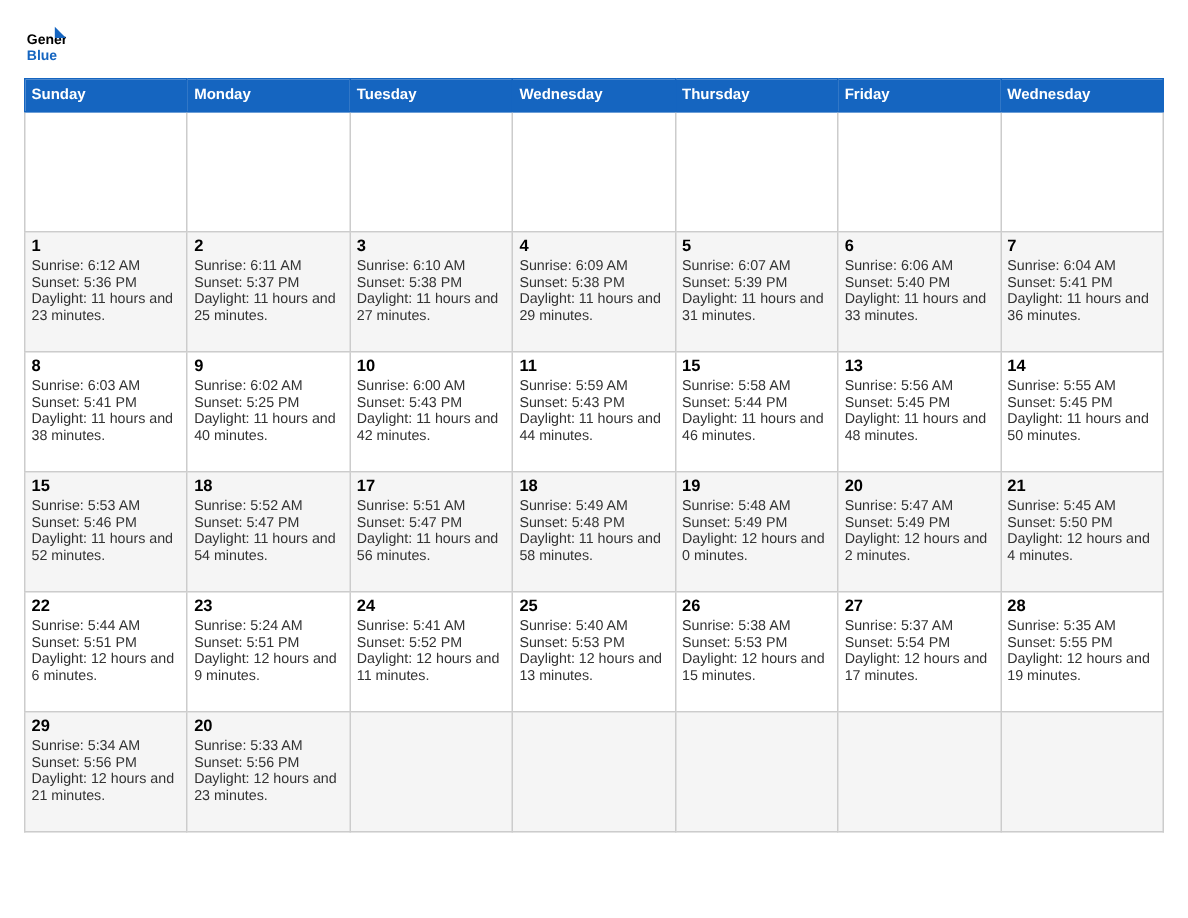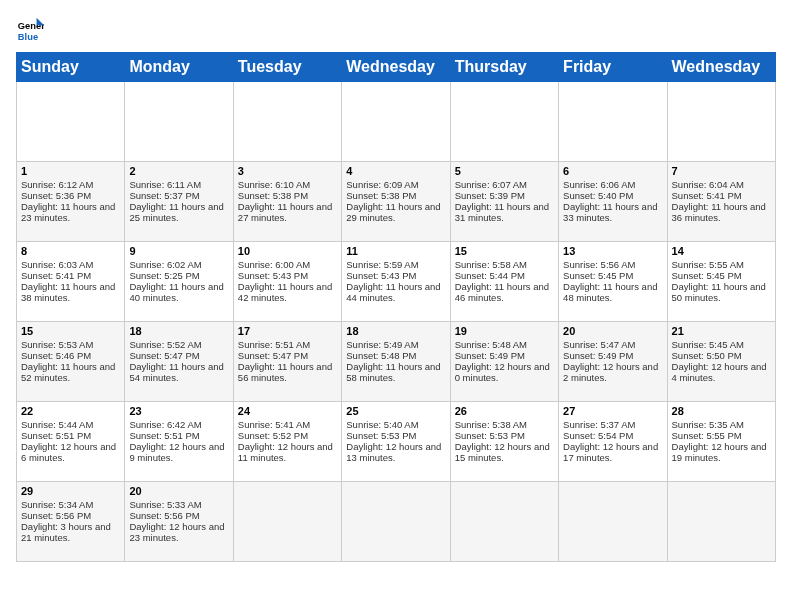--- a/index.html
+++ b/index.html
@@ -37,21 +37,21 @@
       text-align: center;
       margin-bottom: 8px;
     }
     table {
       width: 100%;
       border-collapse: collapse;
     }
     thead th {
       background-color: #1565c0;
       color: #fff;
-      font-size: 16px;
+      font-size: 10px;
       font-weight: bold;
       padding: 5px 4px;
       text-align: left;
       border: 1px solid #1565c0;
     }
     tbody td {
       border: 1px solid #ccc;
       vertical-align: top;
       padding: 3px 4px;
       font-size: 9.5px;
@@ -136,29 +136,29 @@
         <td><span class="day-num">15</span><span>Sunrise: 5:53 AM</span><br><span>Sunset: 5:46 PM</span><br><span>Daylight: 11 hours and 52 minutes.</span></td>
         <td><span class="day-num">18</span><span>Sunrise: 5:52 AM</span><br><span>Sunset: 5:47 PM</span><br><span>Daylight: 11 hours and 54 minutes.</span></td>
         <td><span class="day-num">17</span><span>Sunrise: 5:51 AM</span><br><span>Sunset: 5:47 PM</span><br><span>Daylight: 11 hours and 56 minutes.</span></td>
         <td><span class="day-num">18</span><span>Sunrise: 5:49 AM</span><br><span>Sunset: 5:48 PM</span><br><span>Daylight: 11 hours and 58 minutes.</span></td>
         <td><span class="day-num">19</span><span>Sunrise: 5:48 AM</span><br><span>Sunset: 5:49 PM</span><br><span>Daylight: 12 hours and 0 minutes.</span></td>
         <td><span class="day-num">20</span><span>Sunrise: 5:47 AM</span><br><span>Sunset: 5:49 PM</span><br><span>Daylight: 12 hours and 2 minutes.</span></td>
         <td><span class="day-num">21</span><span>Sunrise: 5:45 AM</span><br><span>Sunset: 5:50 PM</span><br><span>Daylight: 12 hours and 4 minutes.</span></td>
       </tr>
       <tr>
         <td><span class="day-num">22</span><span>Sunrise: 5:44 AM</span><br><span>Sunset: 5:51 PM</span><br><span>Daylight: 12 hours and 6 minutes.</span></td>
-        <td><span class="day-num">23</span><span>Sunrise: 6:42 AM</span><br><span>Sunset: 5:51 PM</span><br><span>Daylight: 12 hours and 9 minutes.</span></td>
+        <td><span class="day-num">23</span><span>Sunrise: 5:24 AM</span><br><span>Sunset: 5:51 PM</span><br><span>Daylight: 12 hours and 9 minutes.</span></td>
         <td><span class="day-num">24</span><span>Sunrise: 5:41 AM</span><br><span>Sunset: 5:52 PM</span><br><span>Daylight: 12 hours and 11 minutes.</span></td>
         <td><span class="day-num">25</span><span>Sunrise: 5:40 AM</span><br><span>Sunset: 5:53 PM</span><br><span>Daylight: 12 hours and 13 minutes.</span></td>
         <td><span class="day-num">26</span><span>Sunrise: 5:38 AM</span><br><span>Sunset: 5:53 PM</span><br><span>Daylight: 12 hours and 15 minutes.</span></td>
         <td><span class="day-num">27</span><span>Sunrise: 5:37 AM</span><br><span>Sunset: 5:54 PM</span><br><span>Daylight: 12 hours and 17 minutes.</span></td>
         <td><span class="day-num">28</span><span>Sunrise: 5:35 AM</span><br><span>Sunset: 5:55 PM</span><br><span>Daylight: 12 hours and 19 minutes.</span></td>
       </tr>
       <tr>
-        <td><span class="day-num">29</span><span>Sunrise: 5:34 AM</span><br><span>Sunset: 5:56 PM</span><br><span>Daylight: 3 hours and 21 minutes.</span></td>
+        <td><span class="day-num">29</span><span>Sunrise: 5:34 AM</span><br><span>Sunset: 5:56 PM</span><br><span>Daylight: 12 hours and 21 minutes.</span></td>
         <td><span class="day-num">20</span><span>Sunrise: 5:33 AM</span><br><span>Sunset: 5:56 PM</span><br><span>Daylight: 12 hours and 23 minutes.</span></td>
         <td class="empty"></td>
         <td class="empty"></td>
         <td class="empty"></td>
         <td class="empty"></td>
         <td class="empty"></td>
       </tr>
     </tbody>
 </table>
 

